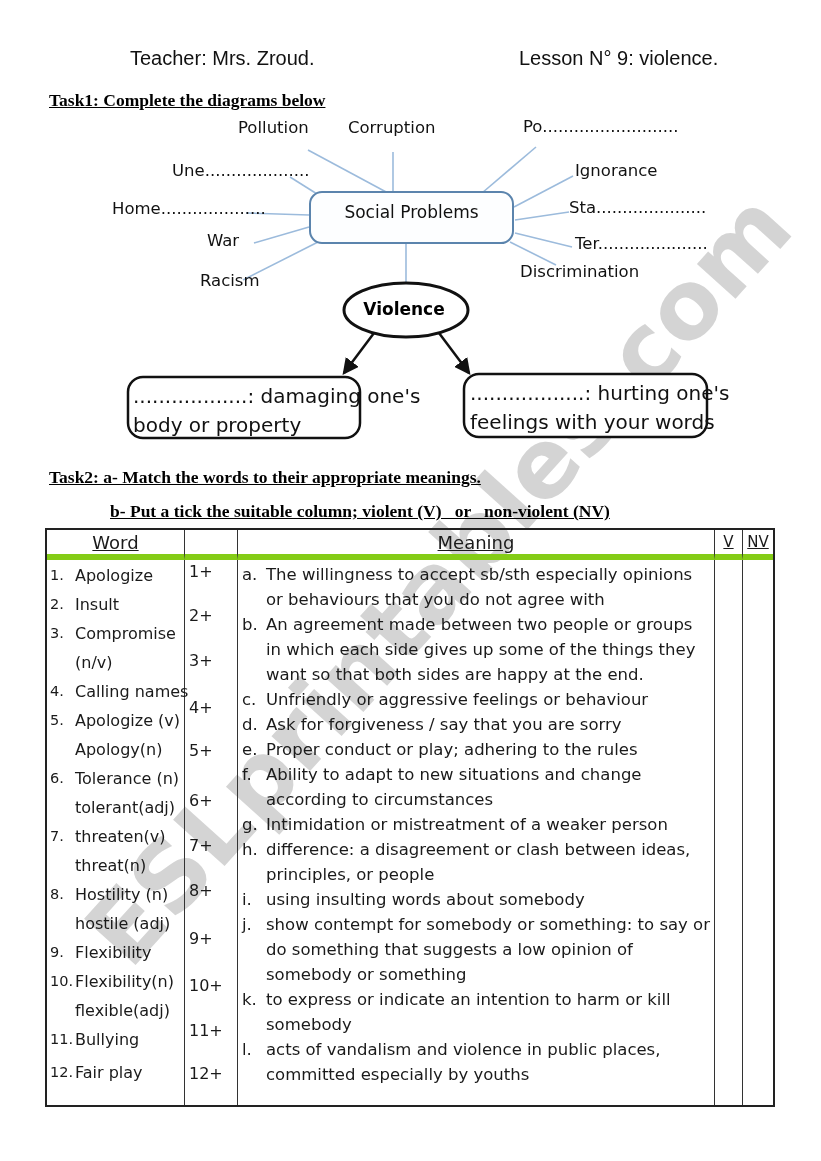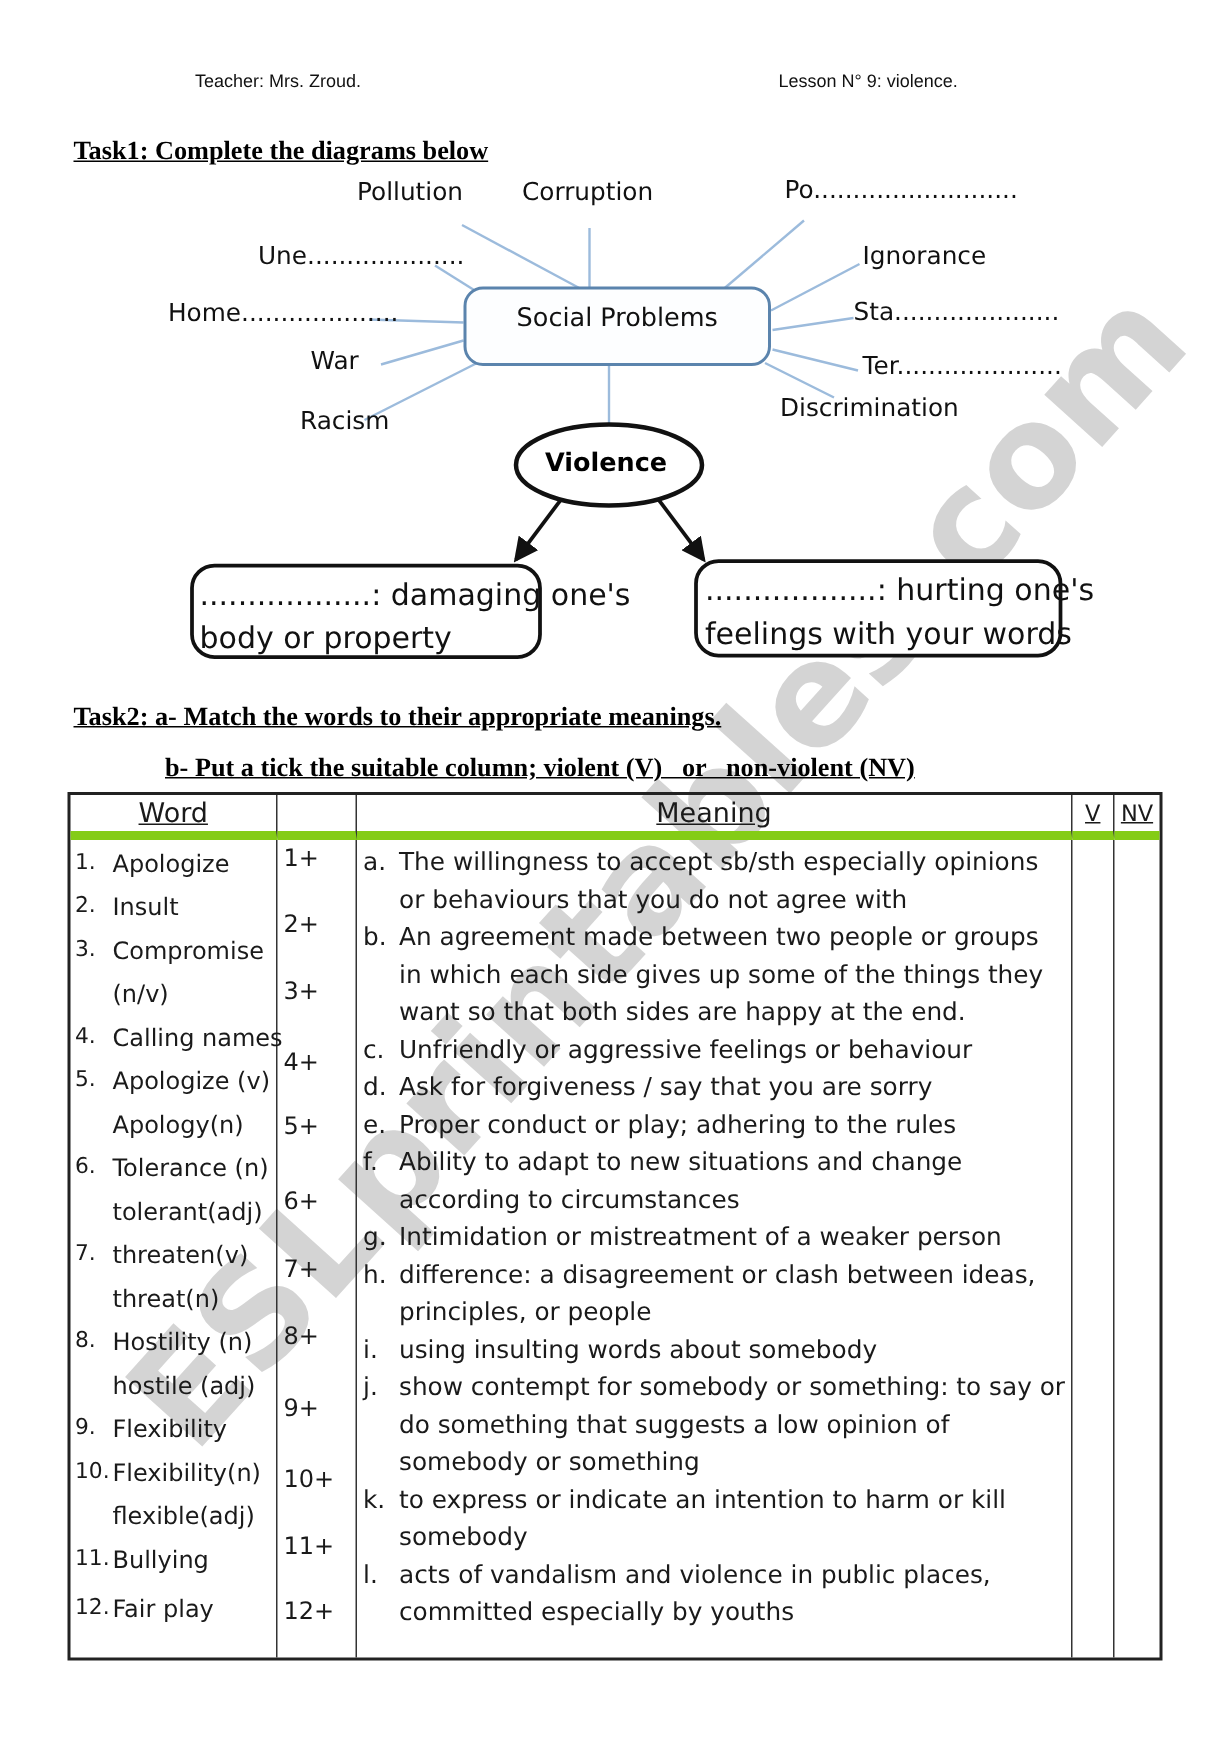--- a/index.html
+++ b/index.html
@@ -2,21 +2,21 @@
 <html><head>
 <meta charset="utf-8">
 <style>
   html,body{margin:0;padding:0;background:#ffffff;}
   .page{position:relative;width:821px;height:1161px;background:#ffffff;overflow:hidden;
         font-family:"DejaVu Sans",sans-serif;color:#1a1a1a;}
   .watermark{position:absolute;left:-50px;top:553px;width:940px;text-align:center;
         font-family:"DejaVu Sans",sans-serif;font-weight:bold;font-size:95px;line-height:1;
         color:#9a9a9a;opacity:0.42;transform:rotate(-48deg);z-index:1;pointer-events:none;}
   .content{position:absolute;inset:0;z-index:2;}
-  .hdr{position:absolute;top:47px;font-family:"Liberation Sans",sans-serif;font-size:12px;color:#111;}
+  .hdr{position:absolute;top:47px;font-family:"Liberation Sans",sans-serif;font-size:20px;color:#111;}
   .hdr-teacher{left:130px;}
   .hdr-lesson{left:519px;}
   .task-title{position:absolute;font-family:"Liberation Serif",serif;font-weight:bold;
         font-size:17.5px;color:#000;text-decoration:underline;white-space:pre-wrap;}
   .t1{left:49px;top:90px;}
   .t2a{left:49px;top:467px;}
   .t2b{left:110px;top:501px;}
   .diagram{position:absolute;left:0;top:105px;width:821px;height:345px;}
   .diagram svg{position:absolute;left:0;top:0;}
   .dlabel{position:absolute;font-size:16.5px;white-space:nowrap;color:#111;}

